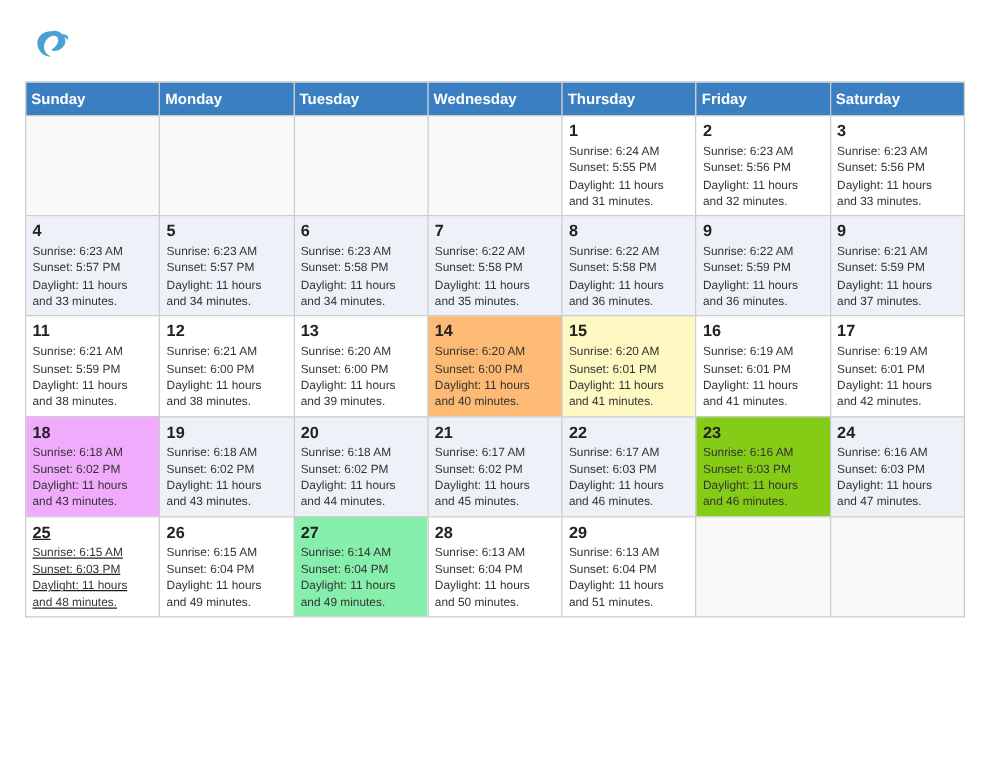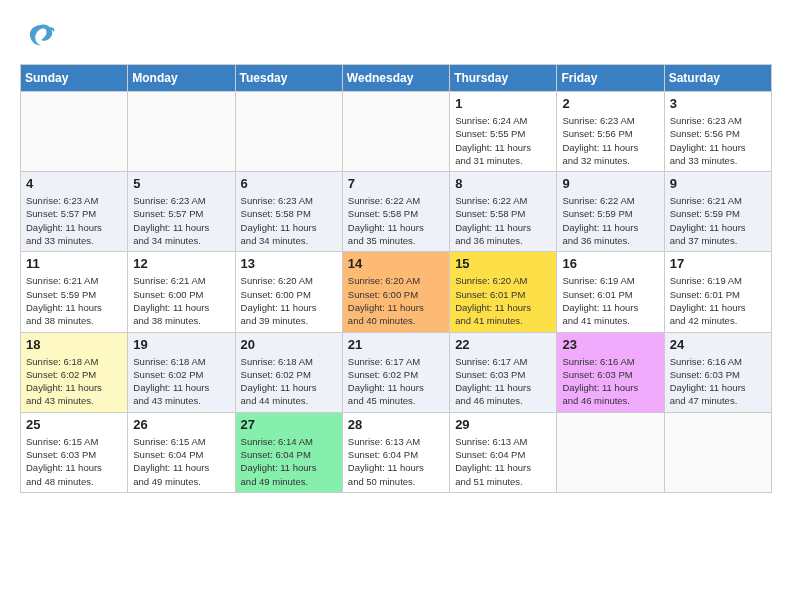--- a/index.html
+++ b/index.html
@@ -217,21 +217,21 @@
 Daylight: 11 hours
 and 39 minutes.</div>
         </td>
         <td style="background: #fdba74;">
           <div class="day-num">14</div>
           <div class="cell-info" style="white-space: pre-line;">Sunrise: 6:20 AM
 Sunset: 6:00 PM
 Daylight: 11 hours
 and 40 minutes.</div>
         </td>
-        <td style="background: #fde047;">
+        <td style="background: #fef9c3;">
           <div class="day-num">15</div>
           <div class="cell-info" style="white-space: pre-line;">Sunrise: 6:20 AM
 Sunset: 6:01 PM
 Daylight: 11 hours
 and 41 minutes.</div>
         </td>
         <td style="background: rgb(255, 255, 255);">
           <div class="day-num">16</div>
           <div class="cell-info" style="white-space: pre-line;">Sunrise: 6:19 AM
 Sunset: 6:01 PM
@@ -240,21 +240,21 @@
         </td>
         <td style="background: rgb(255, 255, 255);">
           <div class="day-num">17</div>
           <div class="cell-info" style="white-space: pre-line;">Sunrise: 6:19 AM
 Sunset: 6:01 PM
 Daylight: 11 hours
 and 42 minutes.</div>
         </td>
       </tr>
       <tr>
-        <td style="background: #fef9c3;">
+        <td style="background: #f0abfc;">
           <div class="day-num">18</div>
           <div class="cell-info" style="white-space: pre-line;">Sunrise: 6:18 AM
 Sunset: 6:02 PM
 Daylight: 11 hours
 and 43 minutes.</div>
         </td>
         <td style="background: rgb(238, 242, 248);">
           <div class="day-num">19</div>
           <div class="cell-info" style="white-space: pre-line;">Sunrise: 6:18 AM
 Sunset: 6:02 PM
@@ -275,37 +275,37 @@
 Daylight: 11 hours
 and 45 minutes.</div>
         </td>
         <td style="background: rgb(238, 242, 248);">
           <div class="day-num">22</div>
           <div class="cell-info" style="white-space: pre-line;">Sunrise: 6:17 AM
 Sunset: 6:03 PM
 Daylight: 11 hours
 and 46 minutes.</div>
         </td>
-        <td style="background: #f0abfc;">
+        <td style="background: #84cc16;">
           <div class="day-num">23</div>
           <div class="cell-info" style="white-space: pre-line;">Sunrise: 6:16 AM
 Sunset: 6:03 PM
 Daylight: 11 hours
 and 46 minutes.</div>
         </td>
         <td style="background: rgb(238, 242, 248);">
           <div class="day-num">24</div>
           <div class="cell-info" style="white-space: pre-line;">Sunrise: 6:16 AM
 Sunset: 6:03 PM
 Daylight: 11 hours
 and 47 minutes.</div>
         </td>
       </tr>
       <tr>
-        <td style="background: rgb(255, 255, 255);">
+        <td style="background: rgb(255, 255, 255); text-decoration: underline;">
           <div class="day-num">25</div>
           <div class="cell-info" style="white-space: pre-line;">Sunrise: 6:15 AM
 Sunset: 6:03 PM
 Daylight: 11 hours
 and 48 minutes.</div>
         </td>
         <td style="background: rgb(255, 255, 255);">
           <div class="day-num">26</div>
           <div class="cell-info" style="white-space: pre-line;">Sunrise: 6:15 AM
 Sunset: 6:04 PM

